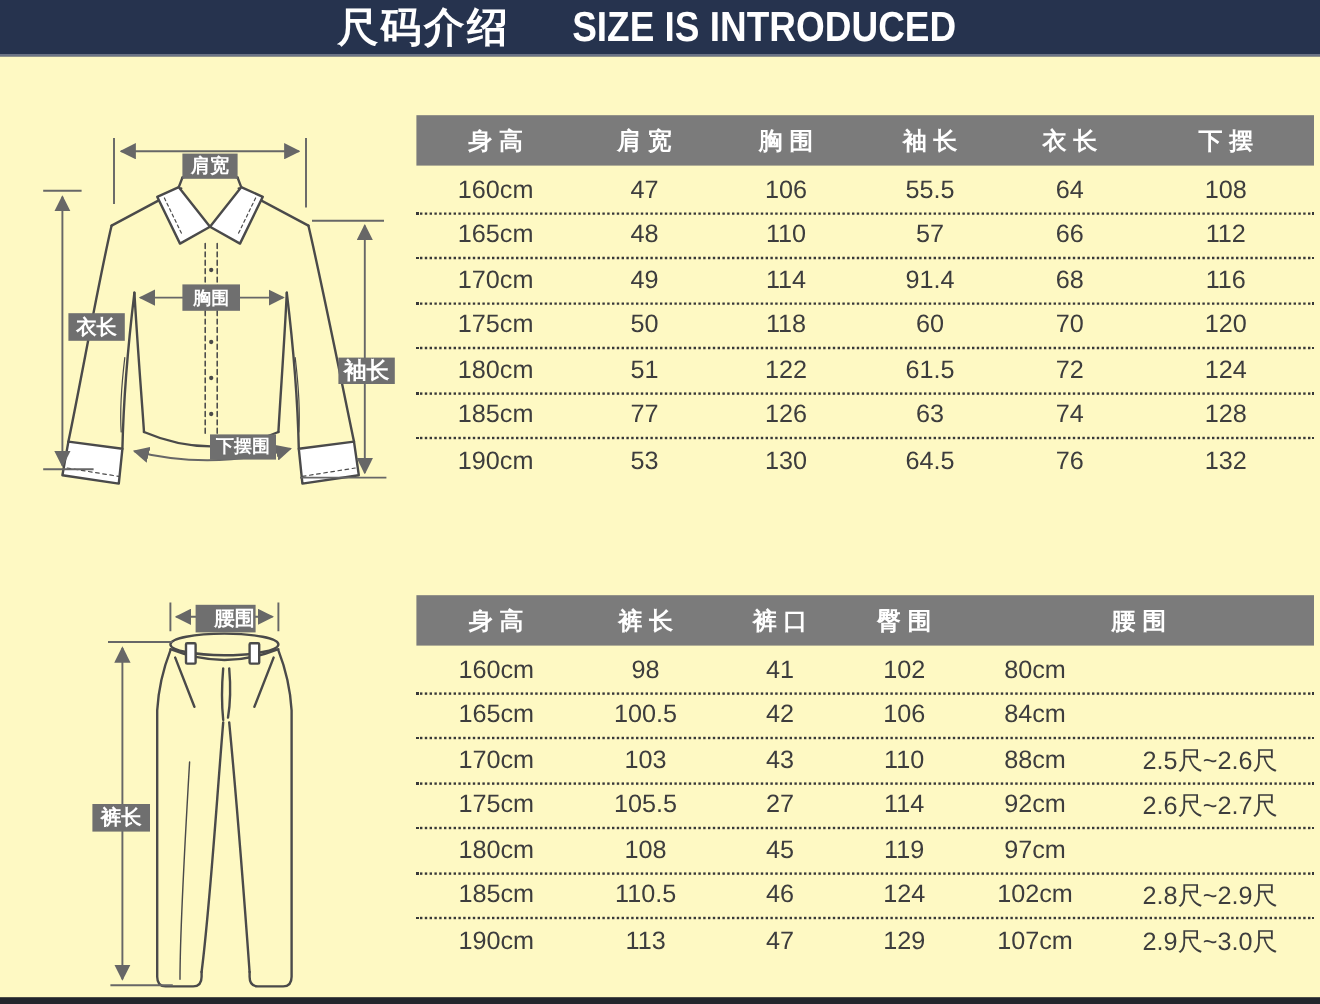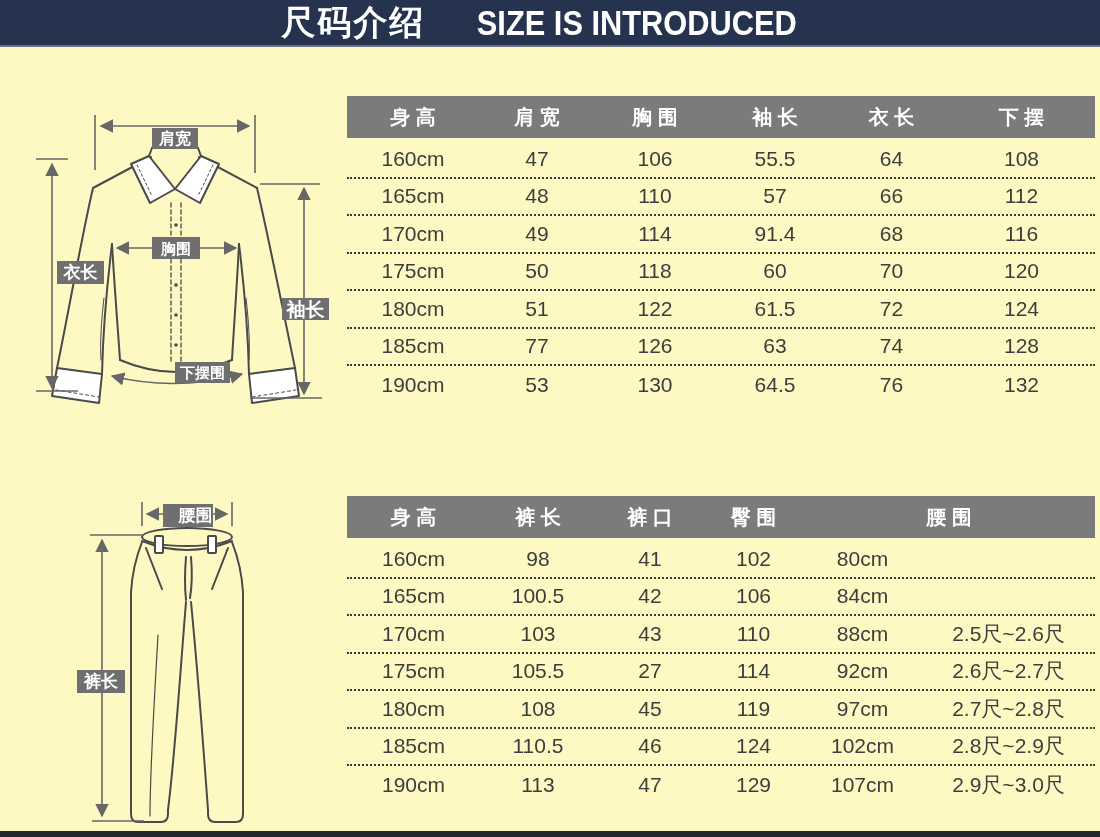--- a/index.html
+++ b/index.html
@@ -268,21 +268,20 @@
           <div>114</div>
           <div>92cm</div>
           <div>2.6尺~2.7尺</div>
         </div>
         <div class="trow pants-cols">
           <div>180cm</div>
           <div>108</div>
           <div>45</div>
           <div>119</div>
           <div>97cm</div>
-          <div>2.7尺~2.8尺</div>
         </div>
         <div class="trow pants-cols">
           <div>185cm</div>
           <div>110.5</div>
           <div>46</div>
           <div>124</div>
           <div>102cm</div>
           <div>2.8尺~2.9尺</div>
         </div>
         <div class="trow pants-cols">

